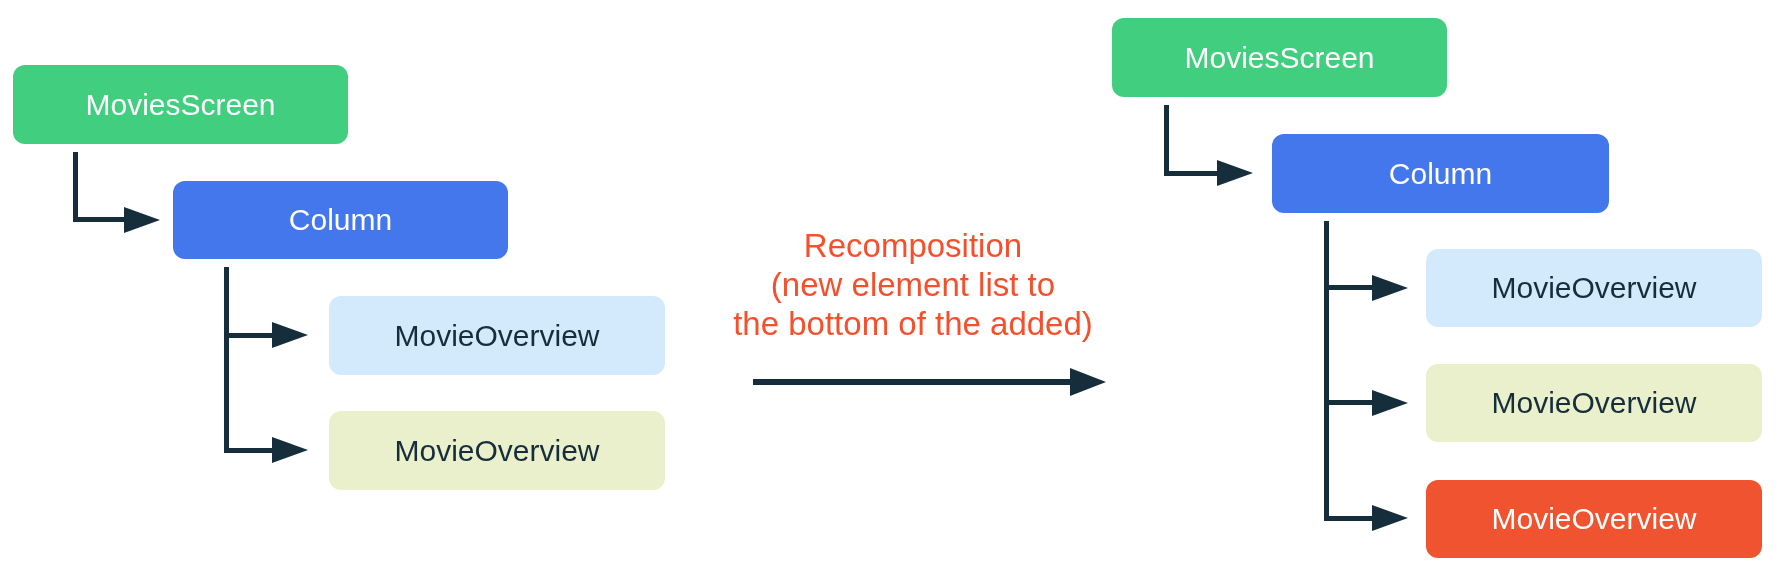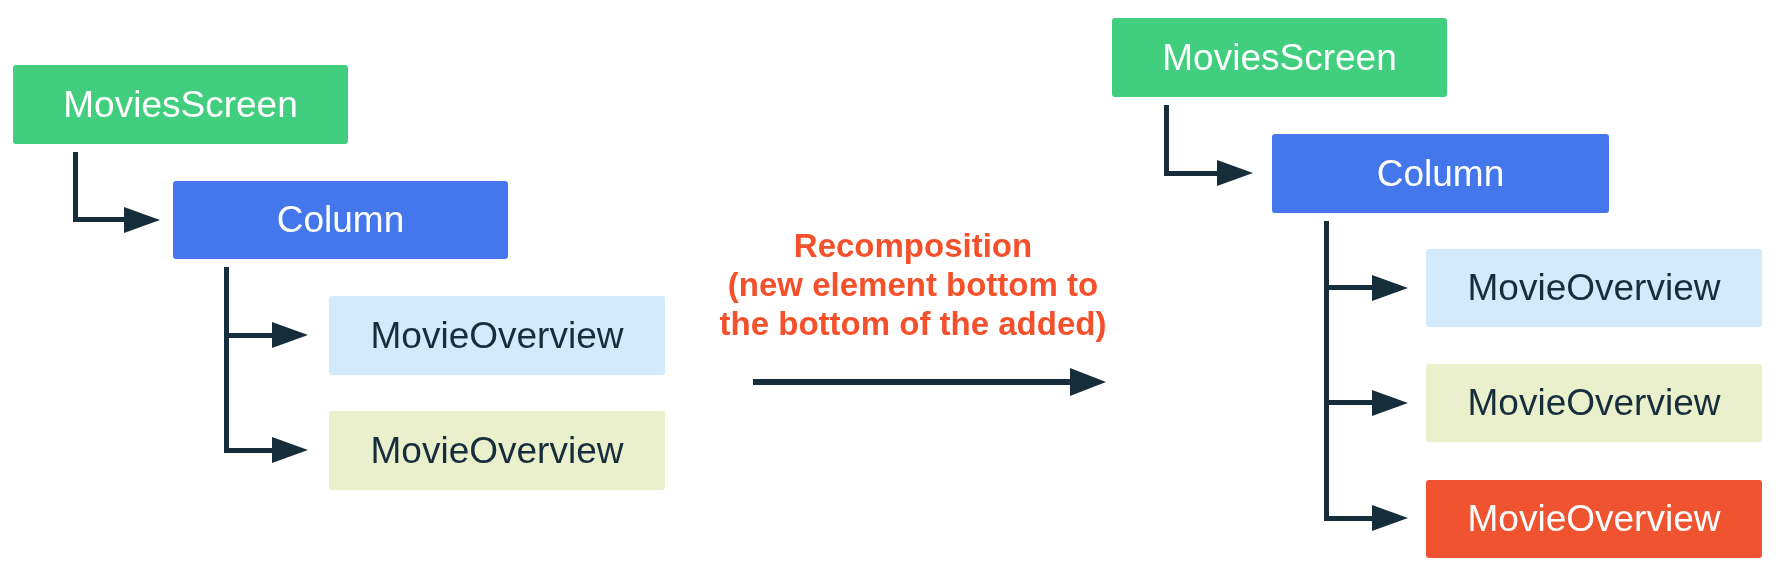--- a/index.html
+++ b/index.html
@@ -11,25 +11,25 @@
     position: relative;
     width: 1779px;
     height: 584px;
     background: #ffffff;
     overflow: hidden;
     font-family: "Liberation Sans", "DejaVu Sans", sans-serif;
   }
   
   .node {
     position: absolute;
-    border-radius: 3px;
+    border-radius: 12px;
     display: flex;
     align-items: center;
     justify-content: center;
-    font-size: 37px;
+    font-size: 30px;
     font-weight: 500;
     letter-spacing: 0px;
     white-space: nowrap;
   }
   .node-green        { background: #41CE7E; color: #ffffff; }
   .node-blue         { background: #4377EB; color: #ffffff; }
   .node-light-blue   { background: #D2EAFB; color: #162D3B; }
   .node-light-yellow { background: #EBF0CC; color: #162D3B; }
   .node-orange       { background: #EF532F; color: #ffffff; }
 
@@ -85,21 +85,21 @@
   
   .annotation {
     position: absolute;
     left: 658px;
     top: 226px;
     width: 510px;
     text-align: center;
     color: #F4502C;
     font-size: 33px;
     line-height: 39px;
-    font-weight: 700;
+    font-weight: 400;
   }
   .main-arrow-line { left: 753px; top: 379px; width: 317px; height: 6px; }
   .main-arrow-head {
     left: 1070px; top: 368px;
     border-top-width: 14px;
     border-bottom-width: 14px;
   }
 </style>
 </head>
 <body>
@@ -125,21 +125,21 @@
     <div class="head le1a"></div>
     <div class="line ltrk"></div>
     <div class="line lb1h"></div>
     <div class="head lb1a"></div>
     <div class="line lb2h"></div>
     <div class="head lb2a"></div>
   </div>
 
   <div class="annotation">
     <div>Recomposition</div>
-    <div>(new element bottom to</div>
+    <div>(new element list to</div>
     <div>the bottom of the added)</div>
   </div>
   <div class="line main-arrow-line"></div>
   <div class="head main-arrow-head"></div>
 
   <div>
     <div class="node node-green r1">
       <span>MoviesScreen</span>
     </div>
     <div class="node node-blue r2">

